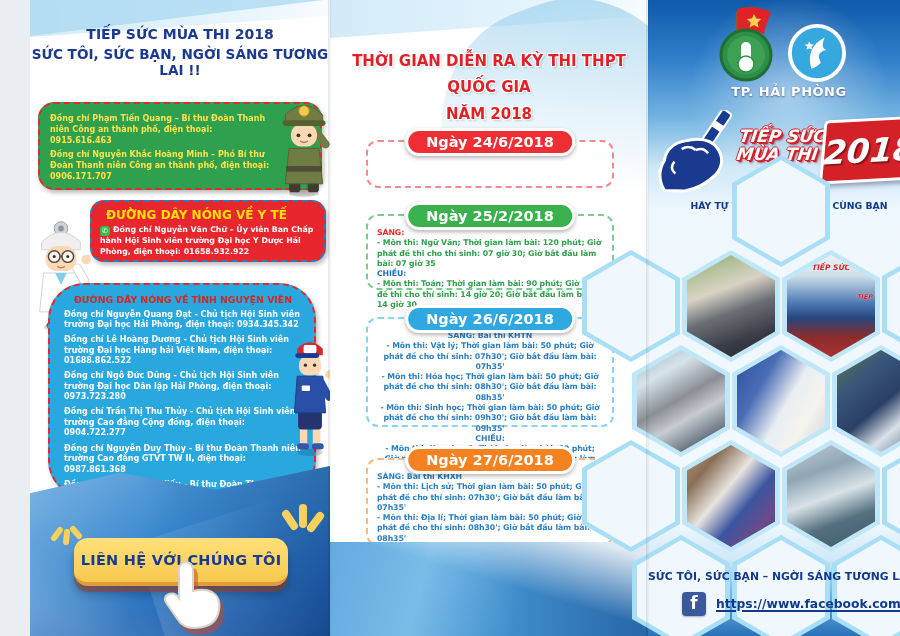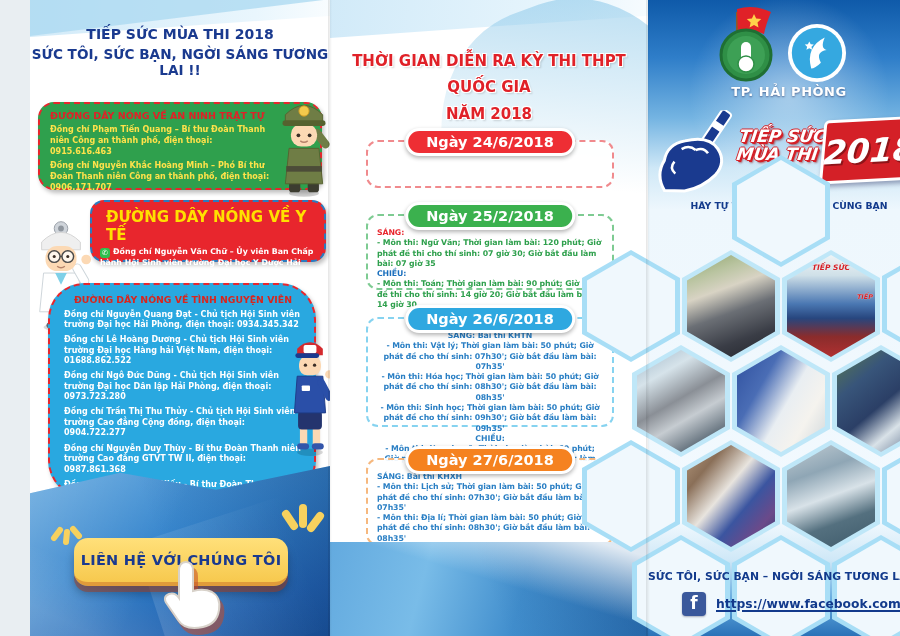--- a/index.html
+++ b/index.html
@@ -19,21 +19,21 @@
   .box-security{left:8px;top:102px;width:284px;height:88px;background:#2fa04d;
     border:2px dashed #e8262d;border-radius:16px;box-sizing:border-box;padding:6px 10px;
     box-shadow:2px 3px 4px rgba(0,0,0,.25);}
   .box-security .bx-title{color:#e02128;font-weight:bold;font-size:9.5px;}
   .box-security .bx-entry{color:#ffe24a;font-weight:bold;font-size:8px;line-height:1.35;
     margin-top:4px;padding-right:40px;}
 
   .box-medical{left:60px;top:200px;width:236px;height:62px;background:#e8262d;
     border:2px dashed #2b7bbf;border-radius:14px;box-sizing:border-box;padding:6px 8px;
     box-shadow:2px 3px 4px rgba(0,0,0,.25);}
-  .box-medical .bx-title{color:#ffe000;font-weight:bold;font-size:15px;margin-left:6px;}
+  .box-medical .bx-title{color:#ffe000;font-weight:bold;font-size:12px;margin-left:6px;}
   .box-medical .bx-entry{color:#fff;font-weight:bold;font-size:7.8px;line-height:1.35;margin-top:3px;}
   .wa-icon{display:inline-block;width:10px;height:10px;background:#2fbf4e;border-radius:3px;
     color:#fff;font-size:7px;line-height:10px;text-align:center;margin-right:3px;vertical-align:-1px;}
 
   .box-volunteer{left:18px;top:283px;width:268px;height:214px;background:#29a8e0;
     border:2px dashed #e8262d;border-radius:36px;box-sizing:border-box;padding:9px 12px 8px 14px;
     box-shadow:2px 3px 4px rgba(0,0,0,.25);}
   .box-volunteer .bx-title{color:#d9251d;font-weight:bold;font-size:9.3px;text-align:center;}
   .box-volunteer .bx-entry{color:#fff;font-weight:bold;font-size:8px;line-height:1.32;margin-top:4.5px;}
 
@@ -143,21 +143,20 @@
   <div class="abs panel-left">
     <div class="abs wave wave-a"></div>
     <div class="abs wave wave-b"></div>
 
     <div class="abs lp-heading">
       <div class="lp-h1">TIẾP SỨC MÙA THI 2018</div>
       <div class="lp-h2">SỨC TÔI, SỨC BẠN, NGỜI SÁNG TƯƠNG LAI !!</div>
     </div>
 
     <div class="abs box-security">
-      <div class="bx-title">ĐƯỜNG DÂY NÓNG VỀ AN NINH TRẬT TỰ</div>
       <div class="bx-entry">Đồng chí Phạm Tiến Quang – Bí thư Đoàn Thanh niên Công an thành phố, điện thoại: 0915.616.463</div>
       <div class="bx-entry">Đồng chí Nguyễn Khắc Hoàng Minh – Phó Bí thư Đoàn Thanh niên Công an thành phố, điện thoại: 0906.171.707</div>
     </div>
 
     <svg class="abs" style="left:246px;top:90px;width:56px;height:112px;" viewBox="0 0 60 115">
       <ellipse cx="30" cy="108" rx="16" ry="4" fill="rgba(0,0,0,.18)"></ellipse>
       <rect x="14" y="96" width="12" height="11" rx="3" fill="#3c3c30"></rect>
       <rect x="34" y="96" width="12" height="11" rx="3" fill="#3c3c30"></rect>
       <path d="M14 60 L46 60 L50 98 L10 98 Z" fill="#6f7d45" stroke="#55622f"></path>
       <rect x="11" y="79" width="38" height="6" fill="#4c4c38"></rect>

